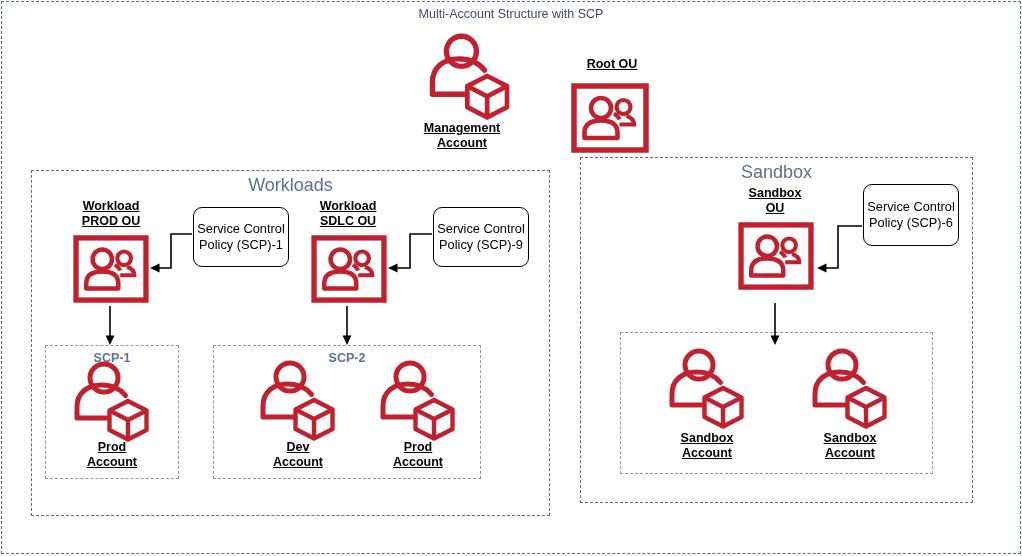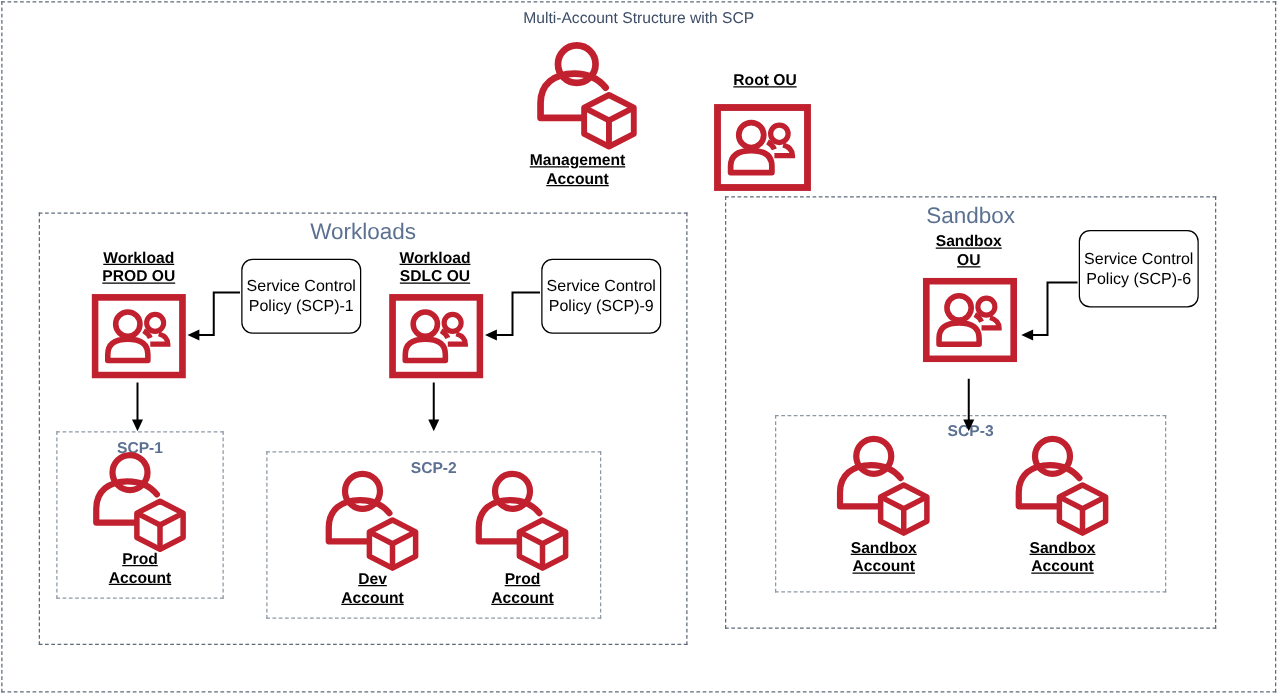--- a/index.html
+++ b/index.html
@@ -128,21 +128,21 @@
       <div class="scp-group-label">SCP-1</div>
       <svg class="icon" style="left:28px;top:14px;width:76px;height:82px">
           <use href="#sym-account"></use>
         </svg>
       <div class="lbl bold" style="left:6px;top:94px;width:120px">
         <span>Prod</span>
         <span>Account</span>
       </div>
     </div>
 
-    <div class="scp-group" style="left:181px;top:190px;width:266px;height:132px">
+    <div class="scp-group" style="left:181px;top:174px;width:266px;height:132px">
       <div class="scp-group-label">SCP-2</div>
       <svg class="icon" style="left:46px;top:13px;width:76px;height:82px">
           <use href="#sym-account"></use>
         </svg>
       <div class="lbl bold" style="left:24px;top:94px;width:120px">
         <span>Dev</span>
         <span>Account</span>
       </div>
       <svg class="icon" style="left:166px;top:13px;width:76px;height:82px">
           <use href="#sym-account"></use>
@@ -164,21 +164,20 @@
     <svg class="icon" style="left:157px;top:64px;width:76px;height:68px">
         <use href="#sym-ou"></use>
       </svg>
 
     <div class="policy" style="left:282px;top:26px;width:94px;height:60px">
       <span>Service Control</span>
       <span>Policy (SCP)-6</span>
     </div>
 
     <div class="scp-group" style="left:39px;top:174px;width:311px;height:140px">
-      <div class="scp-group-label">SCP-3</div>
       <svg class="icon" style="left:48px;top:14px;width:76px;height:82px">
           <use href="#sym-account"></use>
         </svg>
       <div class="lbl bold" style="left:26px;top:98px;width:120px">
         <span>Sandbox</span>
         <span>Account</span>
       </div>
       <svg class="icon" style="left:191px;top:14px;width:76px;height:82px">
           <use href="#sym-account"></use>
         </svg>

